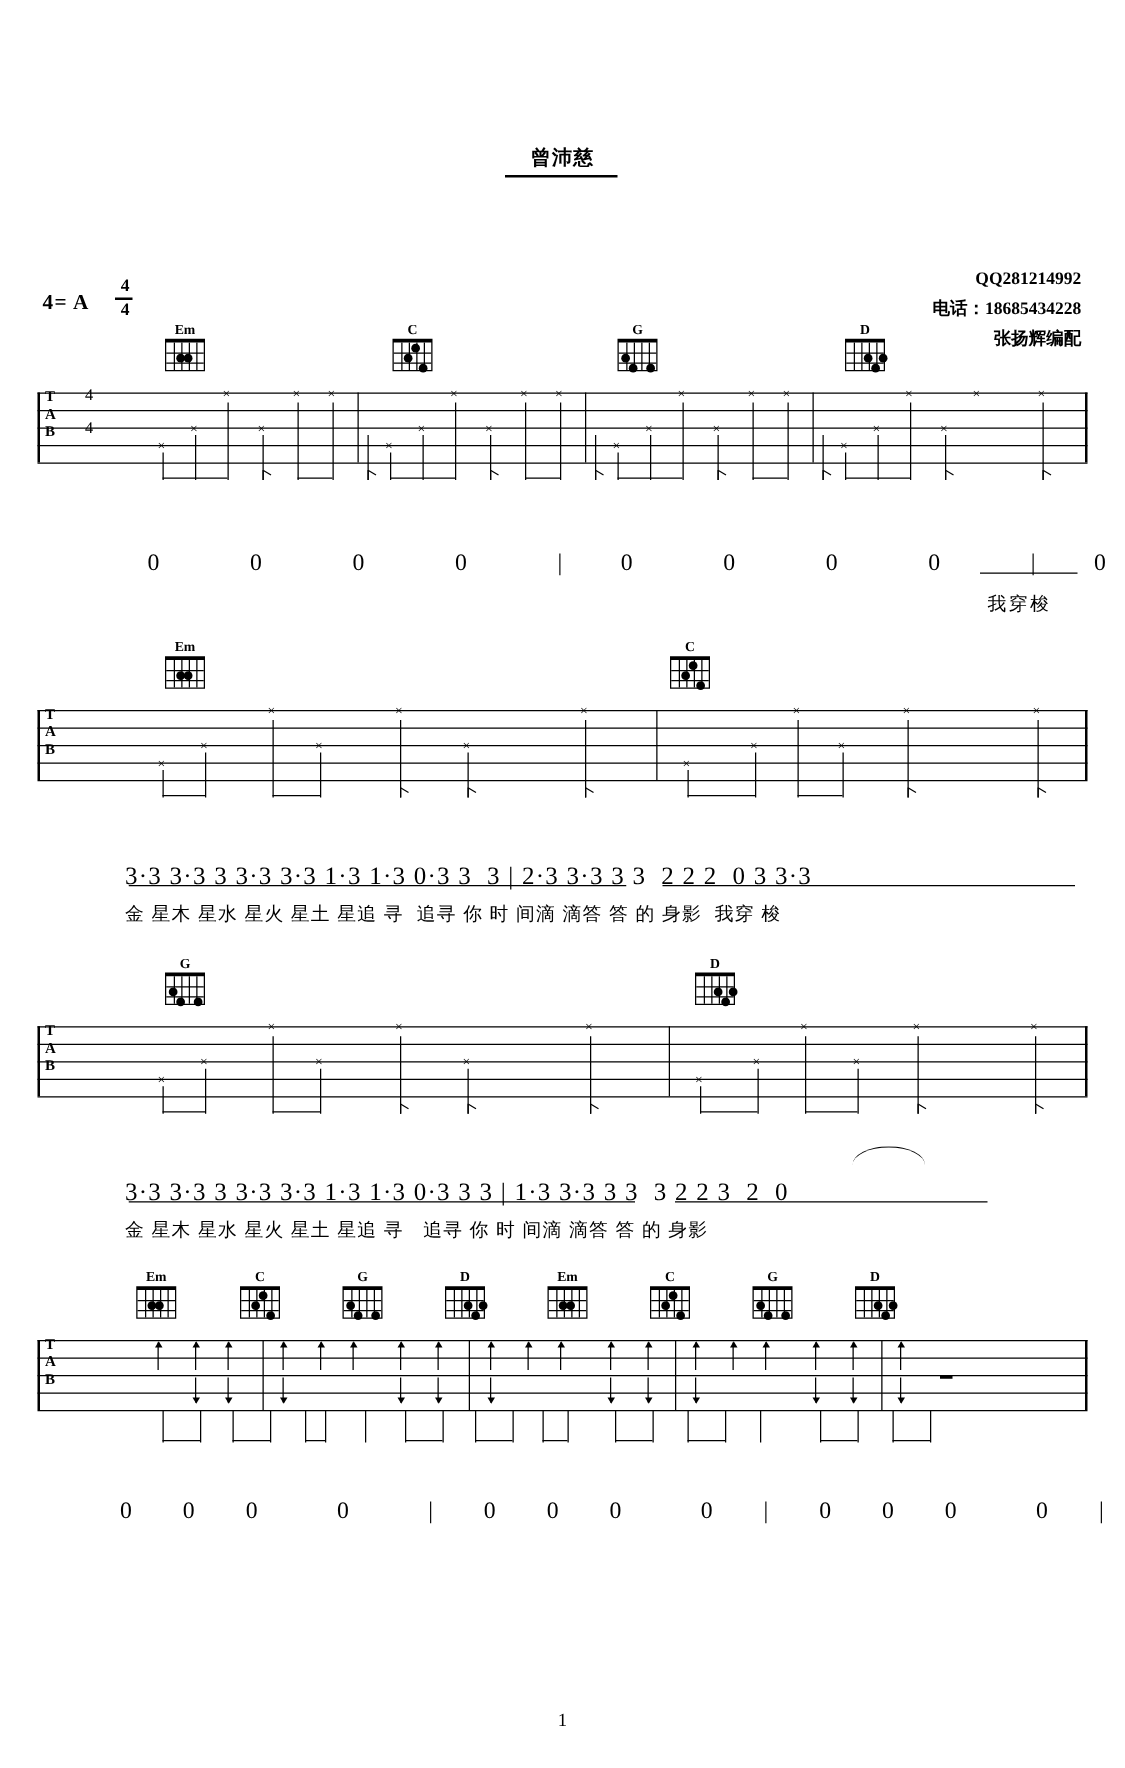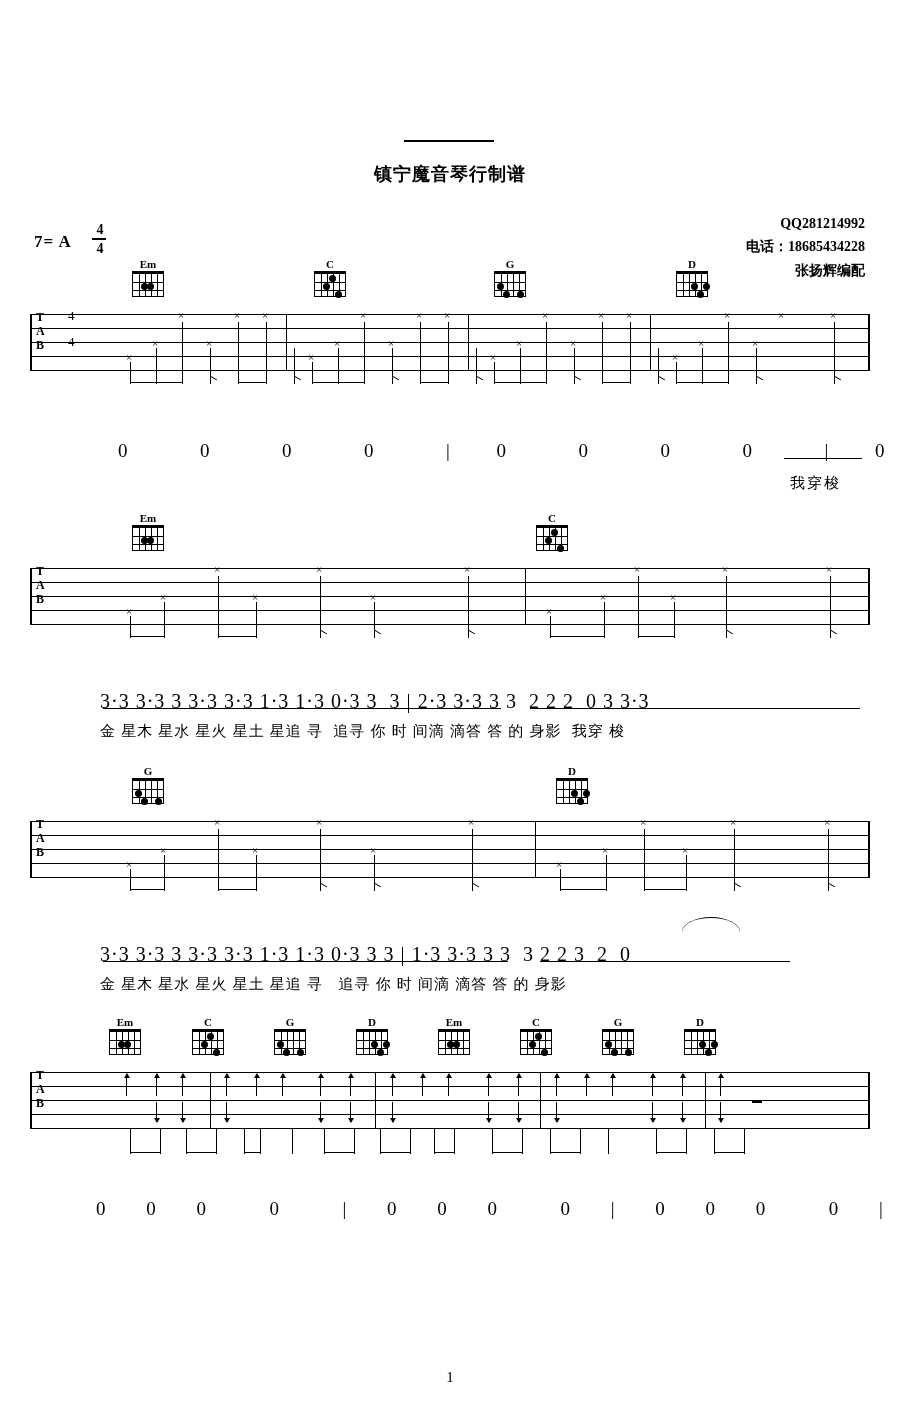--- a/index.html
+++ b/index.html
@@ -293,28 +293,28 @@
     width: 900px;
     text-align: center;
     font-size: 15px;
   }
 </style>
 </head>
 <body>
 
 <div class="page">
 
+  <div class="artist">曾沛慈</div>
   <div class="artist-underline"></div>
-  <div class="maker">镇宁魔音琴行制谱</div>
 
   <div class="contact c1">QQ281214992</div>
   <div class="contact c2">电话：18685434228</div>
   <div class="contact c3">张扬辉编配</div>
 
-  <div class="keysig">7= A</div>
+  <div class="keysig">4= A</div>
   <div class="timesig">
     <div>4</div>
     <div class="bar"></div>
     <div>4</div>
   </div>
 
   <div class="system" style="top:258px;">
 
     <div class="chord" style="left:128px; top:0px;">
       <div class="name">Em</div>

